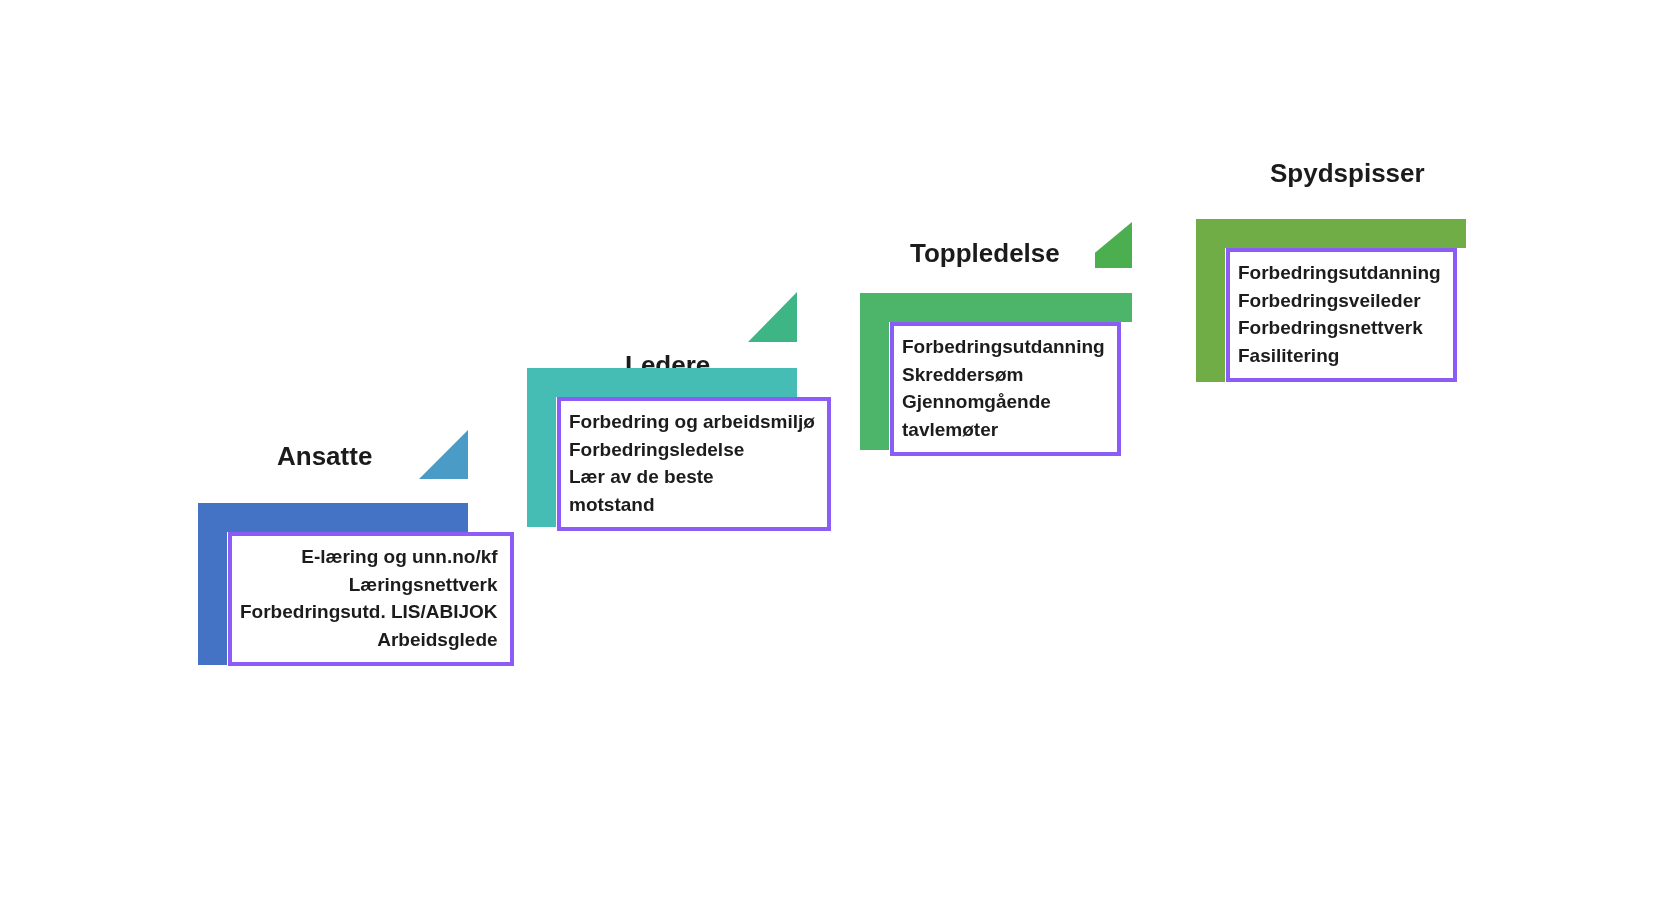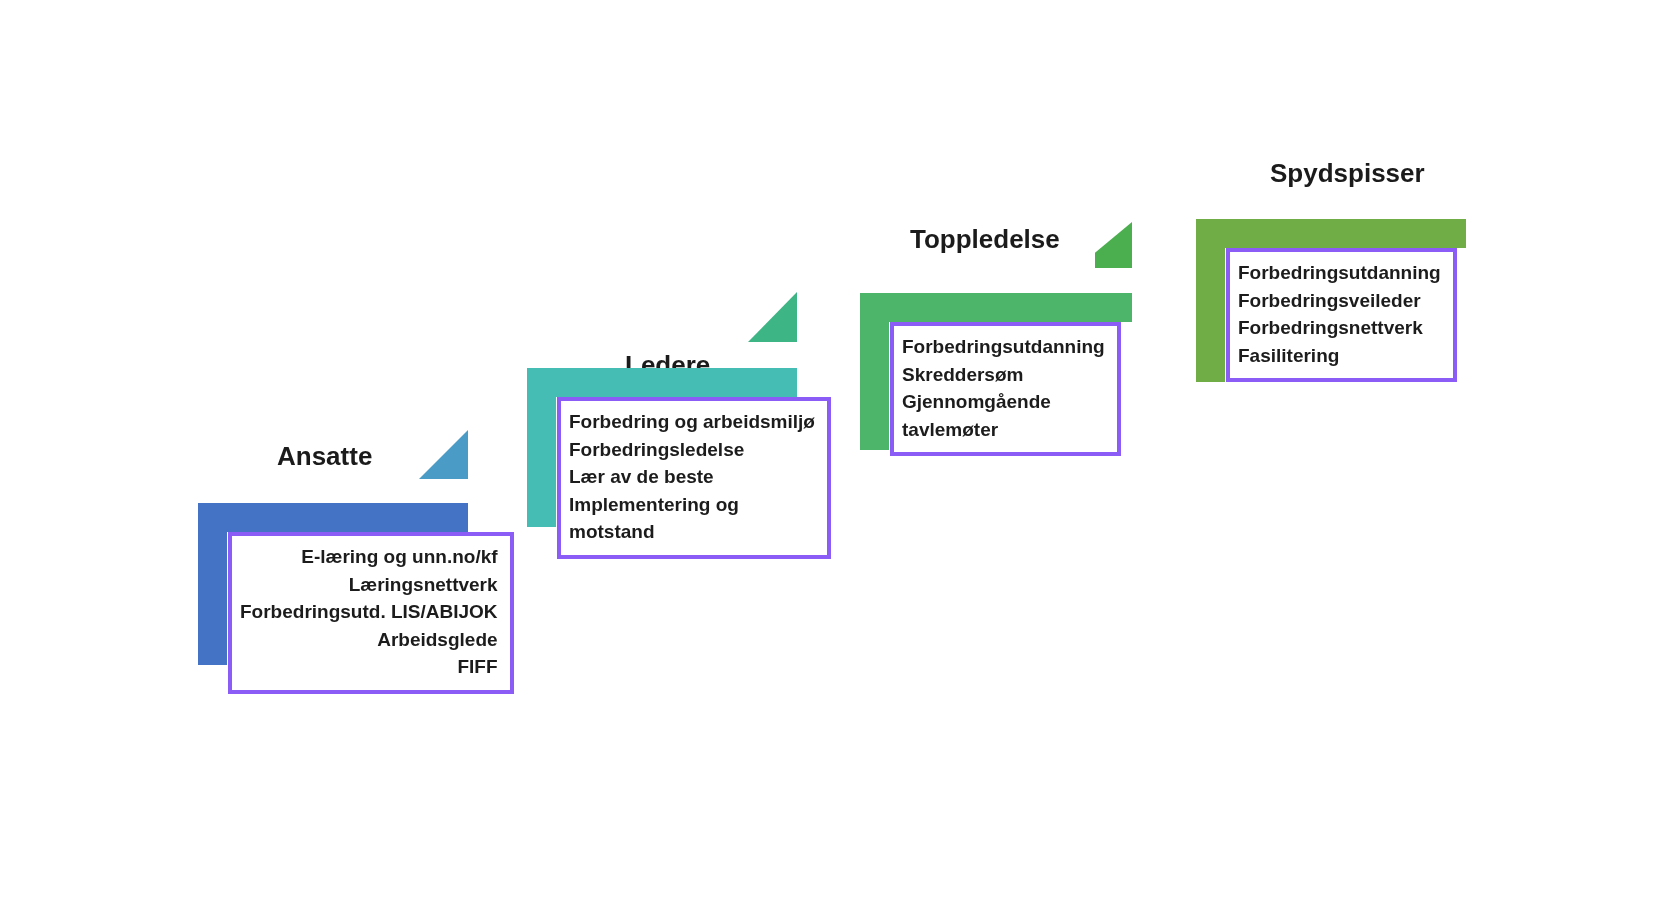--- a/index.html
+++ b/index.html
@@ -51,21 +51,21 @@
   .g1-box   { left:228px; top:532px;text-align:right; }
 
   
   .g2-label { left:625px; top:302px;margin-top:48px; }
   .g2-tri   { left:748px; top:292px; width:49px; height:50px; }
   .g2-h     { left:527px; top:368px; width:270px; }
   .g2-v     { left:527px; top:368px; height:159px; }
   .g2-box   { left:557px; top:397px; }
 
   
-  .g3-label { left:910px; top:224px; }
+  .g3-label { left:910px; top:238px; }
   .g3-tri   { left:1095px; top:222px; width:37px; height:46px; }
   .g3-h     { left:860px; top:293px; width:272px; }
   .g3-v     { left:860px; top:293px; height:157px; }
   .g3-box   { left:890px; top:322px; }
 
   
   .g4-label { left:1270px; top:158px; }
   .g4-h     { left:1196px; top:219px; width:270px; }
   .g4-v     { left:1196px; top:219px; height:163px; }
   .g4-box   { left:1226px; top:248px; }
@@ -78,34 +78,32 @@
   <div>
     <div class="step-label g1-label">Ansatte</div>
     <div class="tri g1-tri" style="background-color: rgb(74, 156, 198);"></div>
     <div class="lbar-h g1-h" style="background-color: rgb(68, 114, 196);"></div>
     <div class="lbar-v g1-v" style="background-color: rgb(68, 114, 196);"></div>
     <div class="content-box g1-box">
       <div class="line">E-læring og unn.no/kf</div>
       <div class="line">Læringsnettverk</div>
       <div class="line">Forbedringsutd. LIS/ABIJOK</div>
       <div class="line">Arbeidsglede</div>
-      <div class="line">FIFF</div>
     </div>
   </div>
 
   <div>
     <div class="step-label g2-label">Ledere</div>
     <div class="tri g2-tri" style="background-color: rgb(62, 181, 133);"></div>
     <div class="lbar-h g2-h" style="background-color: rgb(69, 188, 180);"></div>
     <div class="lbar-v g2-v" style="background-color: rgb(69, 188, 180);"></div>
     <div class="content-box g2-box">
       <div class="line">Forbedring og arbeidsmiljø</div>
       <div class="line">Forbedringsledelse</div>
       <div class="line">Lær av de beste</div>
-      <div class="line">Implementering og</div>
       <div class="line">motstand</div>
     </div>
   </div>
 
   <div>
     <div class="step-label g3-label">Toppledelse</div>
     <div class="tri clipped g3-tri" style="background-color: rgb(75, 174, 79);"></div>
     <div class="lbar-h g3-h" style="background-color: rgb(77, 181, 106);"></div>
     <div class="lbar-v g3-v" style="background-color: rgb(77, 181, 106);"></div>
     <div class="content-box g3-box">

